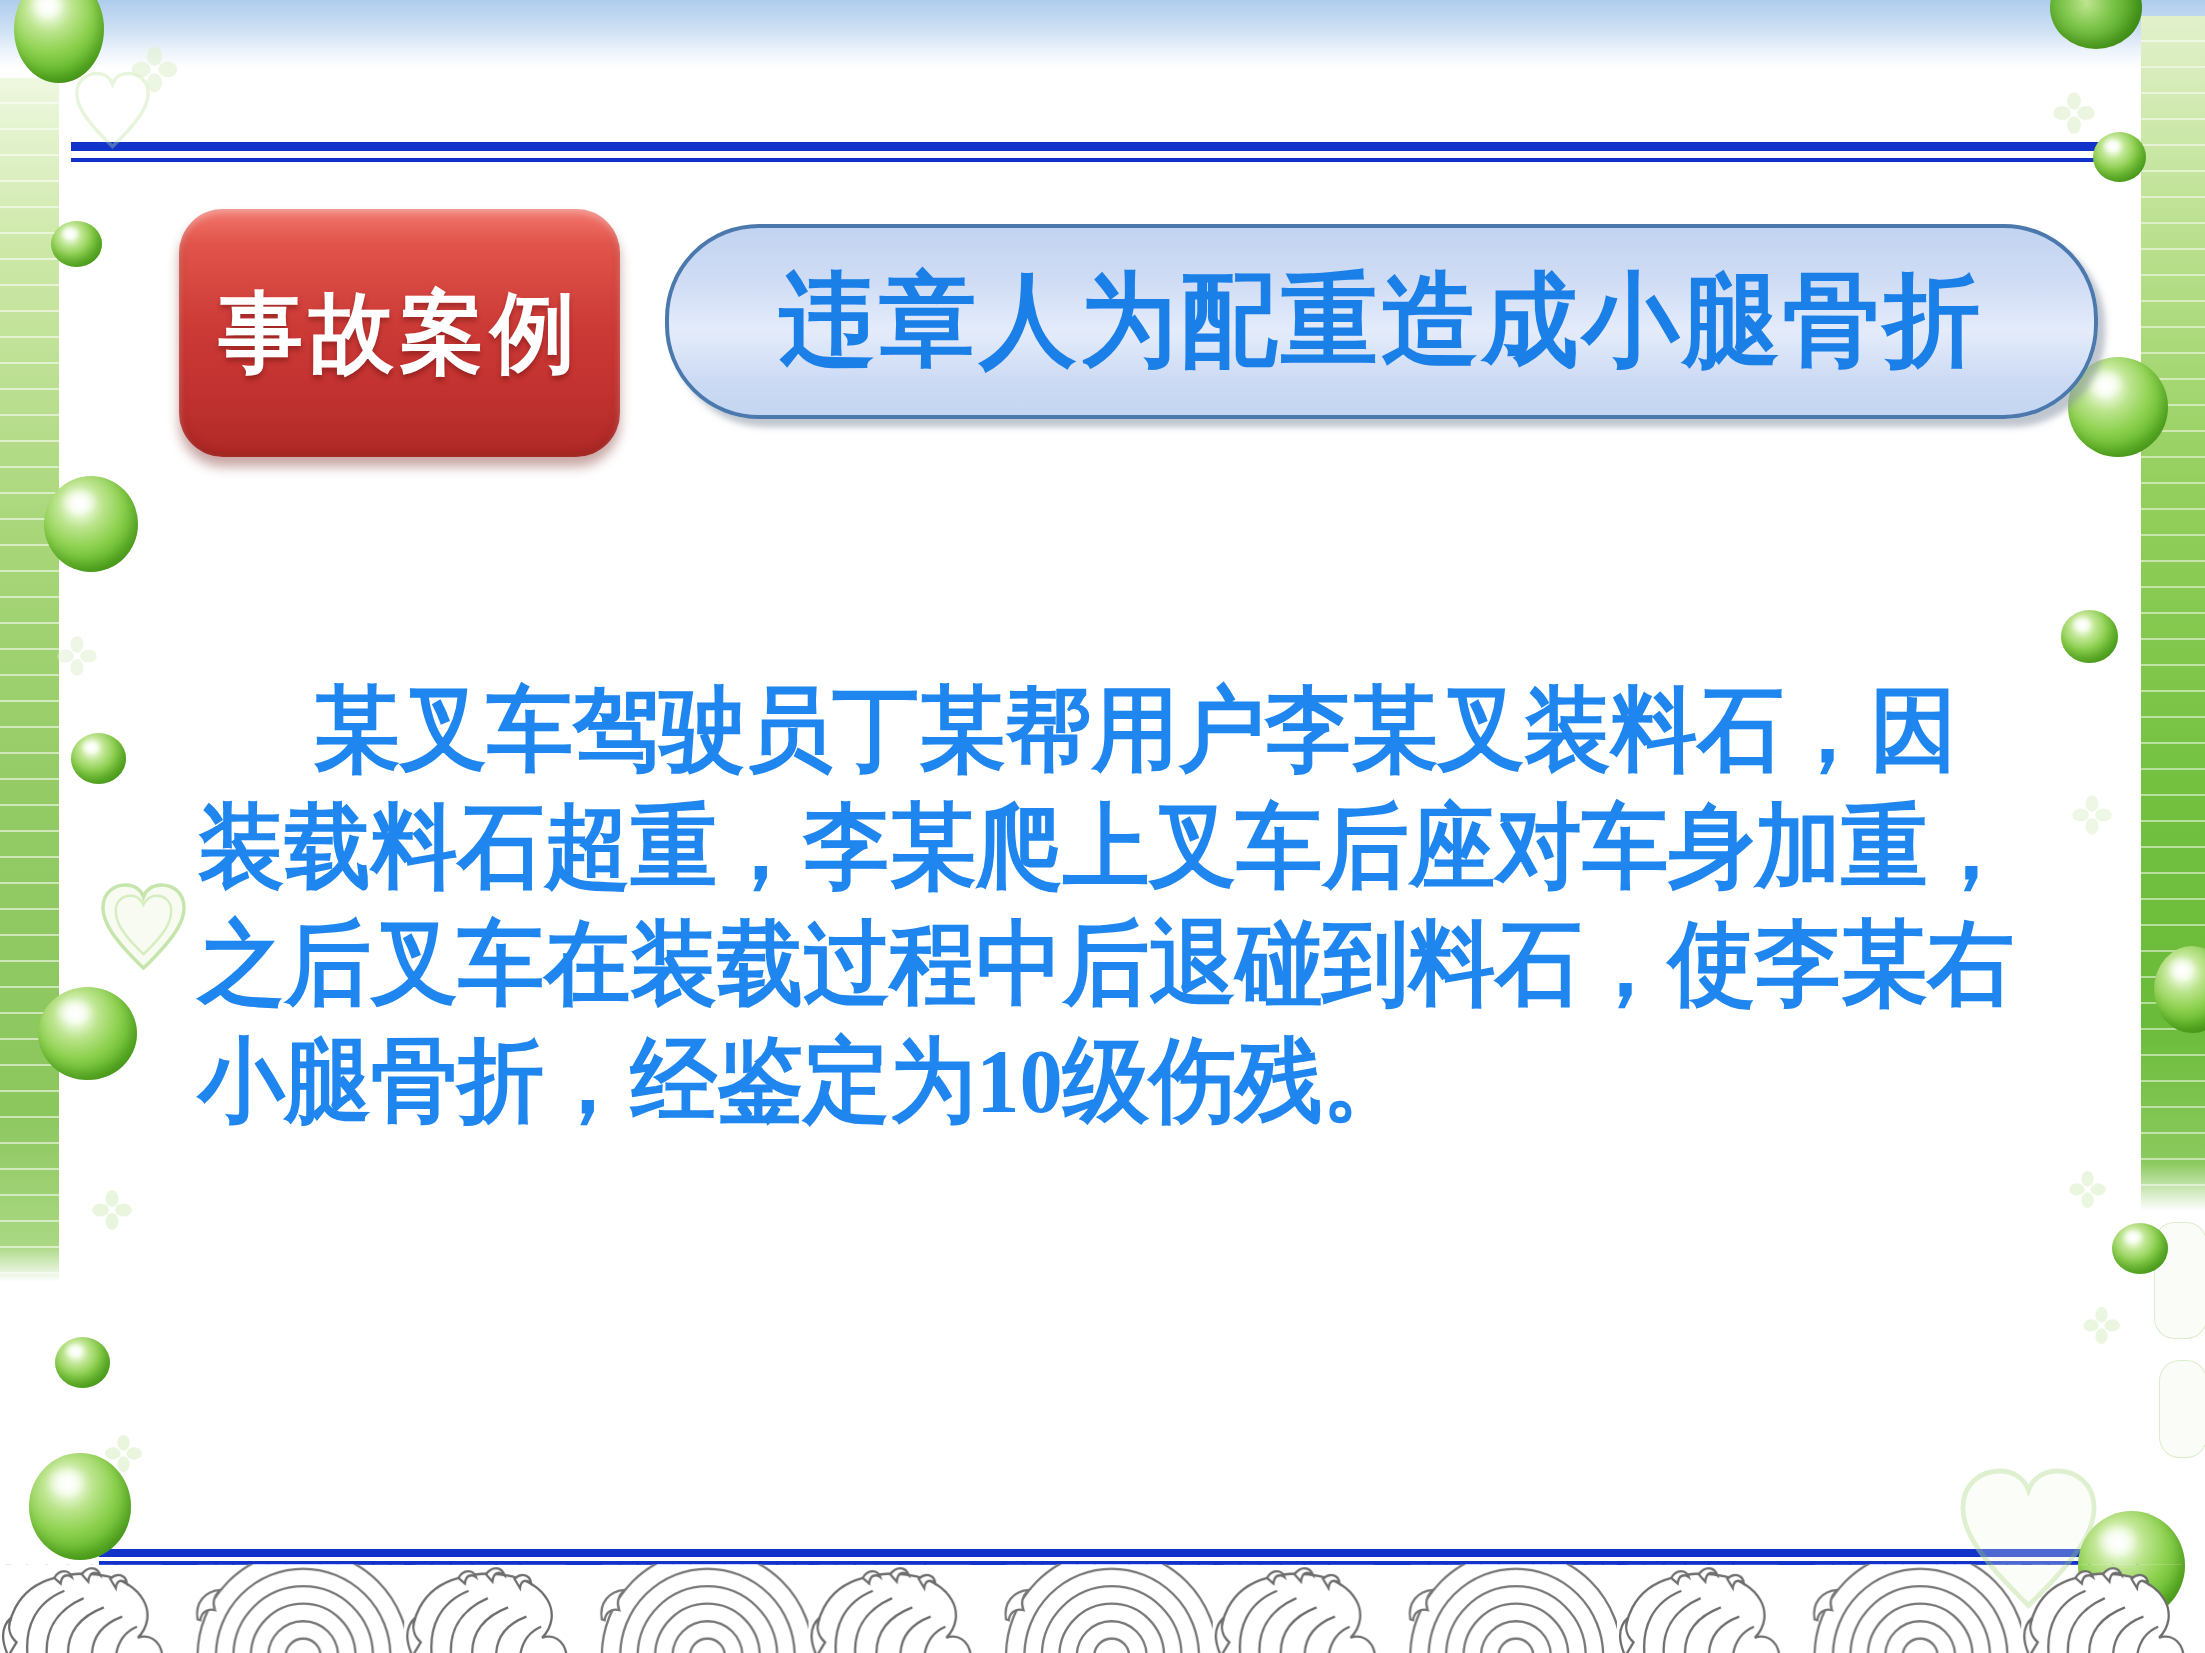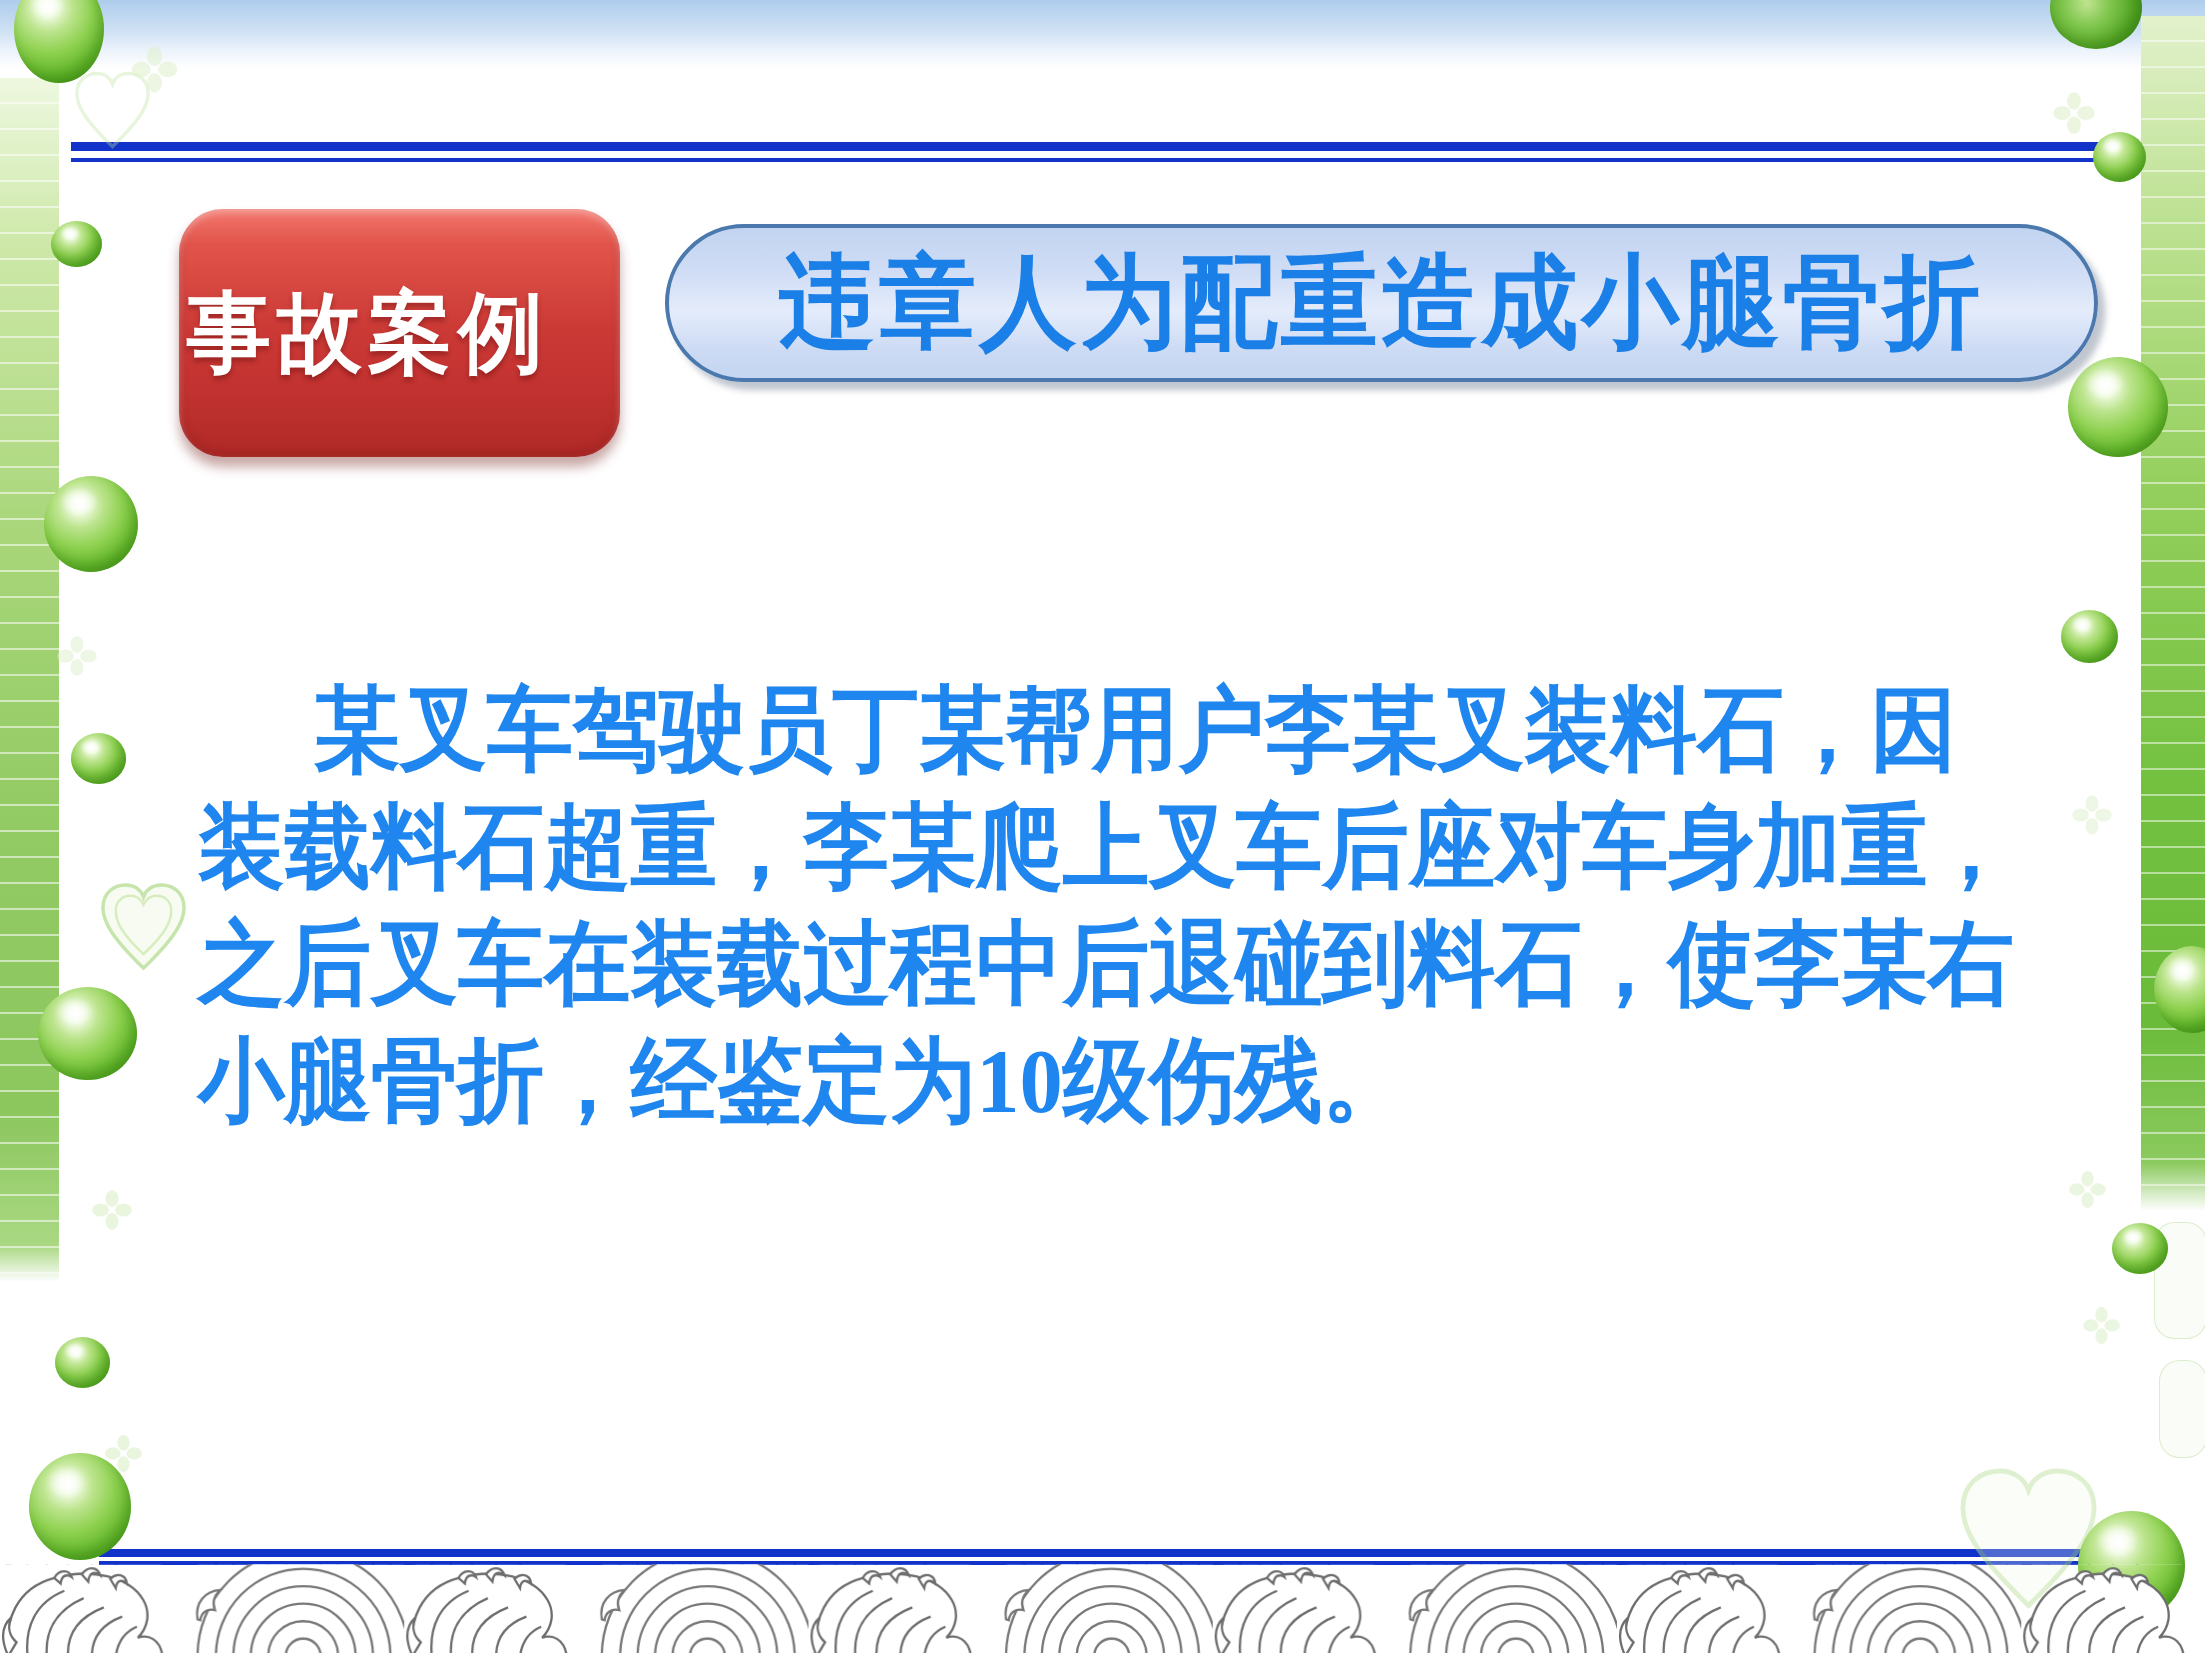--- a/index.html
+++ b/index.html
@@ -22,31 +22,31 @@
       linear-gradient(180deg,#e2f1cb 0%,#bfe295 16%,#93cf5c 40%,#74c140 64%,#6abb39 84%,#8cca5f 96%,rgba(255,255,255,0) 100%);}
   .ghost-card{position:absolute;border:1.4px solid rgba(160,205,120,.35);border-radius:20.7px;background:rgba(235,246,222,.25);}
   
   .dline{position:absolute;background:#1233c9;}
   
   .badge{
     position:absolute;left:179px;top:209px;width:441px;height:248px;
     border-radius:44px;
     background:linear-gradient(180deg,#f3786e 0%,#e1544b 14%,#cc3a36 48%,#c23230 72%,#b02a27 100%);
     box-shadow:0 9.2px 12px rgba(110,25,20,.38), inset 0 3.7px 7.4px rgba(255,255,255,.35), inset 0 -4.6px 10px rgba(120,20,15,.35);
-    display:flex;align-items:center;justify-content:flex-start;
+    display:flex;align-items:center;justify-content:center;
   }
   .badge span{
     color:#ffffff;font-size:88px;font-weight:bold;letter-spacing:6.4px;
     transform:scaleX(.96);transform-origin:50% 50%;
     text-shadow:0 3.7px 5.5px rgba(90,10,10,.4);
     white-space:nowrap;
   }
   
   .title-box{
-    position:absolute;left:665px;top:224px;width:1433px;height:158px;
+    position:absolute;left:665px;top:224px;width:1433px;height:195px;
     border-radius:94px;border:4.1px solid #4b79ae;box-sizing:border-box;
     background:linear-gradient(180deg,#c2d4f1 0%,#cfdcf5 28%,#e4ecfb 55%,#ccdaf4 82%,#c4d6f1 100%);
     box-shadow:7.4px 8.3px 6.4px rgba(140,152,168,.55);
     display:flex;align-items:center;justify-content:center;
   }
   .title-box span{
     color:#1b7fe8;font-size:102px;font-weight:bold;letter-spacing:3.7px;
     transform:scaleX(.95);transform-origin:50% 50%;white-space:nowrap;
   }
   

